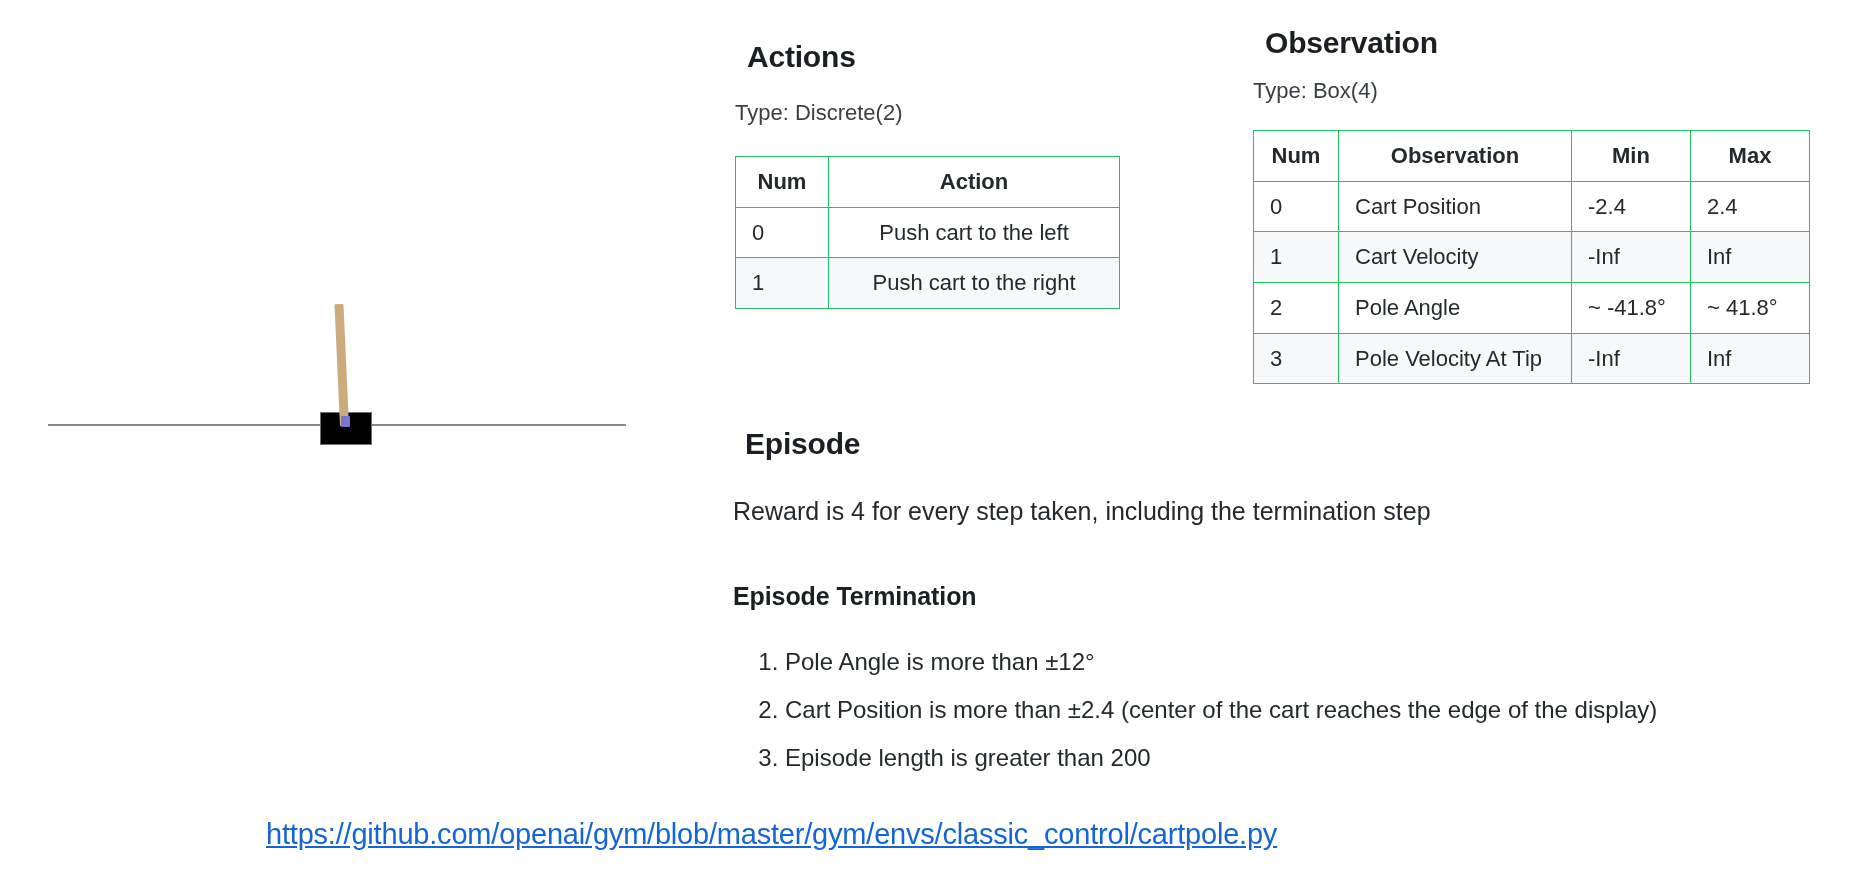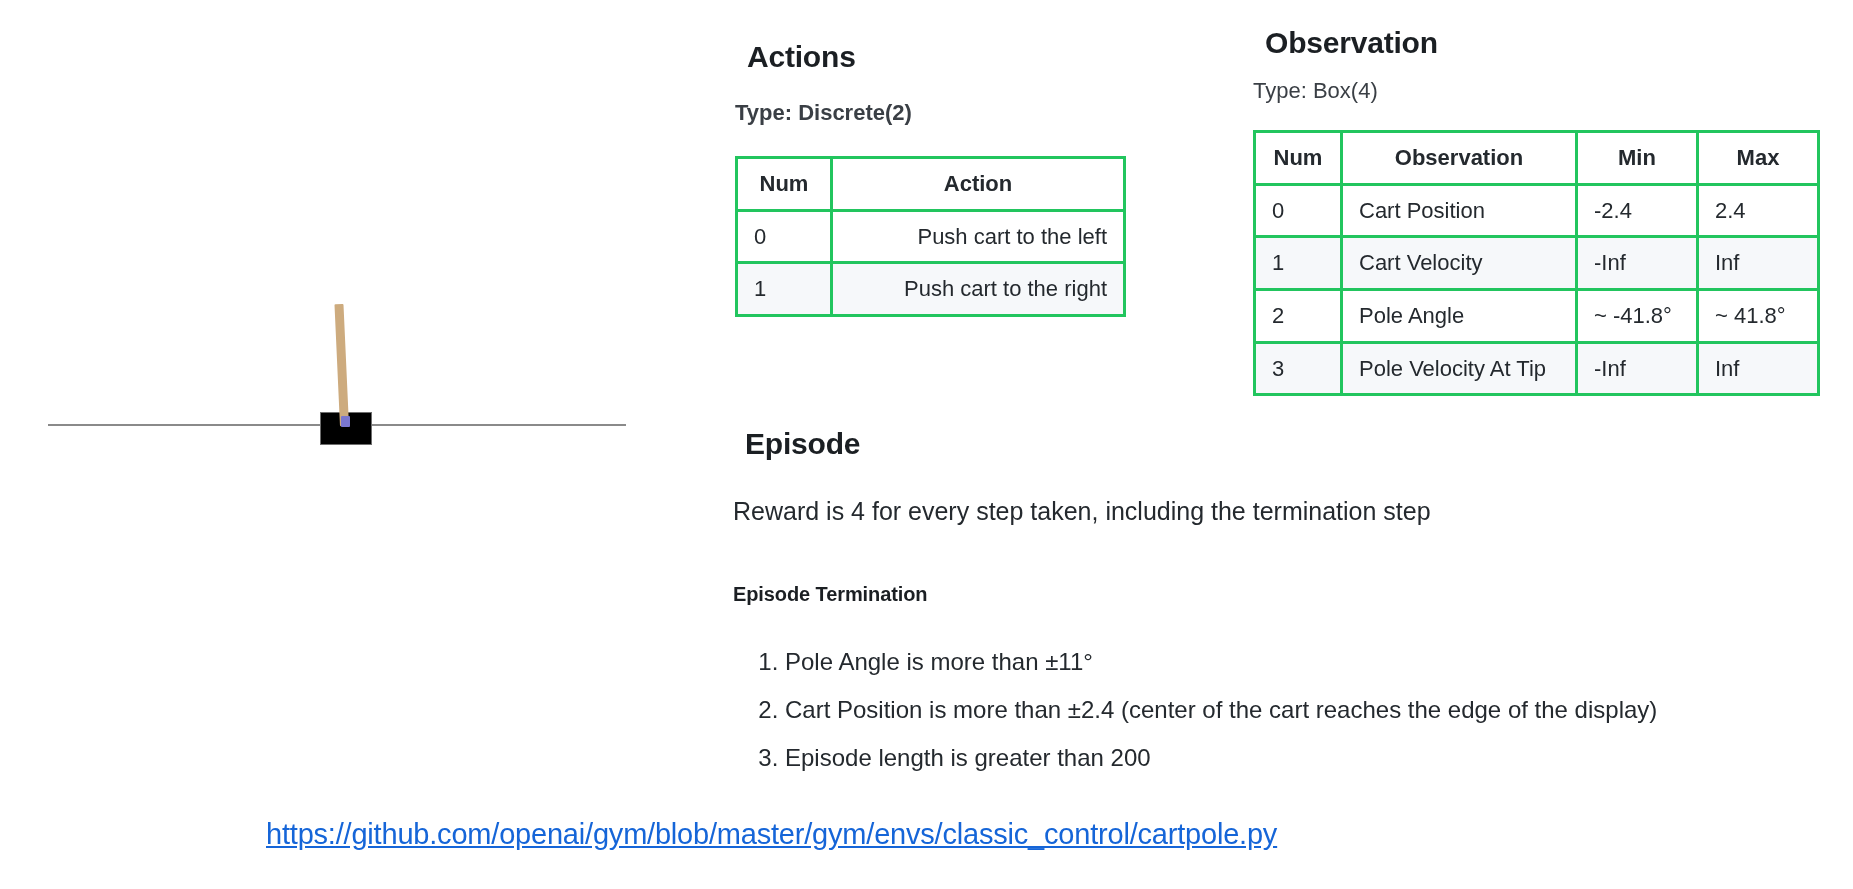--- a/index.html
+++ b/index.html
@@ -71,21 +71,21 @@
 
   .h2 {
     font-size: 30px;
     font-weight: bold;
     letter-spacing: -0.2px;
     color: #1b1f23;
     margin: 12px;
     line-height: 1.1;
   }
   .h3 {
-    font-size: 20px;
+    font-size: 25px;
     font-weight: bold;
     letter-spacing: -0.1px;
     color: #1b1f23;
     margin: 0;
     line-height: 1.1;
   }
   .type-line {
     font-size: 22px;
     color: #3a3f45;
     margin: 0;
@@ -98,21 +98,21 @@
     line-height: 1.3;
   }
 
   
   table.md-table {
     border-collapse: collapse;
     background: #ffffff;
   }
   table.md-table th,
   table.md-table td {
-    border: 3px solid #22c55e;
+    border: 1px solid #22c55e;
     font-size: 22px;
     color: #24292e;
     padding: 10px 16px;
     line-height: 1.35;
     white-space: nowrap;
   }
   table.md-table th {
     font-weight: bold;
     text-align: center;
     background: #ffffff;
@@ -122,21 +122,21 @@
   }
   table.md-table tbody tr:nth-child(even) td {
     background: #f6f8fa;
   }
 
   
   #actions-table { position: absolute; left: 735px; top: 156px; }
   #actions-table th.c-num, #actions-table td.c-num { width: 60px; text-align: left; }
   #actions-table th.c-num { text-align: center; }
   #actions-table th.c-act, #actions-table td.c-act { width: 258px; }
-  #actions-table td.c-act { text-align: right; }
+  #actions-table td.c-act { text-align: center; }
 
   
   #observation-table { position: absolute; left: 1253px; top: 130px; }
   #observation-table th.o-num, #observation-table td.o-num { width: 52px; }
   #observation-table td.o-num { text-align: left; }
   #observation-table th.o-obs, #observation-table td.o-obs { width: 200px; }
   #observation-table th.o-min, #observation-table td.o-min { width: 86px; }
   #observation-table th.o-max, #observation-table td.o-max { width: 86px; }
 
   
@@ -170,21 +170,21 @@
 
 <div id="cartpole-render">
   <div id="cartpole-track"></div>
   <div id="cartpole-cart"></div>
   <div id="cartpole-pole"></div>
   <div id="cartpole-axle"></div>
 </div>
 
 <h2 class="h2 doc-col" style="left:735px; top:28px;">Actions</h2>
 
-<p class="type-line doc-col" style="left:735px; top:100px;font-weight:bold;">Type: Discrete(2)</p>
+<p class="type-line doc-col" style="left:735px; top:100px;">Type: Discrete(2)</p>
 
 <table class="md-table" id="actions-table">
   <thead>
     <tr>
       <th class="c-num">Num</th>
       <th class="c-act">Action</th>
     </tr>
   </thead>
   <tbody>
     <tr>
@@ -239,18 +239,18 @@
   </tbody>
 </table>
 
 <h2 class="h2 doc-col" style="left:733px; top:415px;">Episode</h2>
 
 <p class="body-text doc-col" style="left:733px; top:495px;">Reward is 4 for every step taken, including the termination step</p>
 
 <h3 class="h3 doc-col" style="left:733px; top:583px;">Episode Termination</h3>
 
 <ol class="term-list doc-col" style="left:733px; top:650px;">
-  <li>Pole Angle is more than ±11°</li>
+  <li>Pole Angle is more than ±12°</li>
   <li>Cart Position is more than ±2.4 (center of the cart reaches the edge of the display)</li>
   <li>Episode length is greater than 200</li>
 </ol>
 
 <a id="source-link" href="#">https://github.com/openai/gym/blob/master/gym/envs/classic_control/cartpole.py</a>
 
 </body></html>

